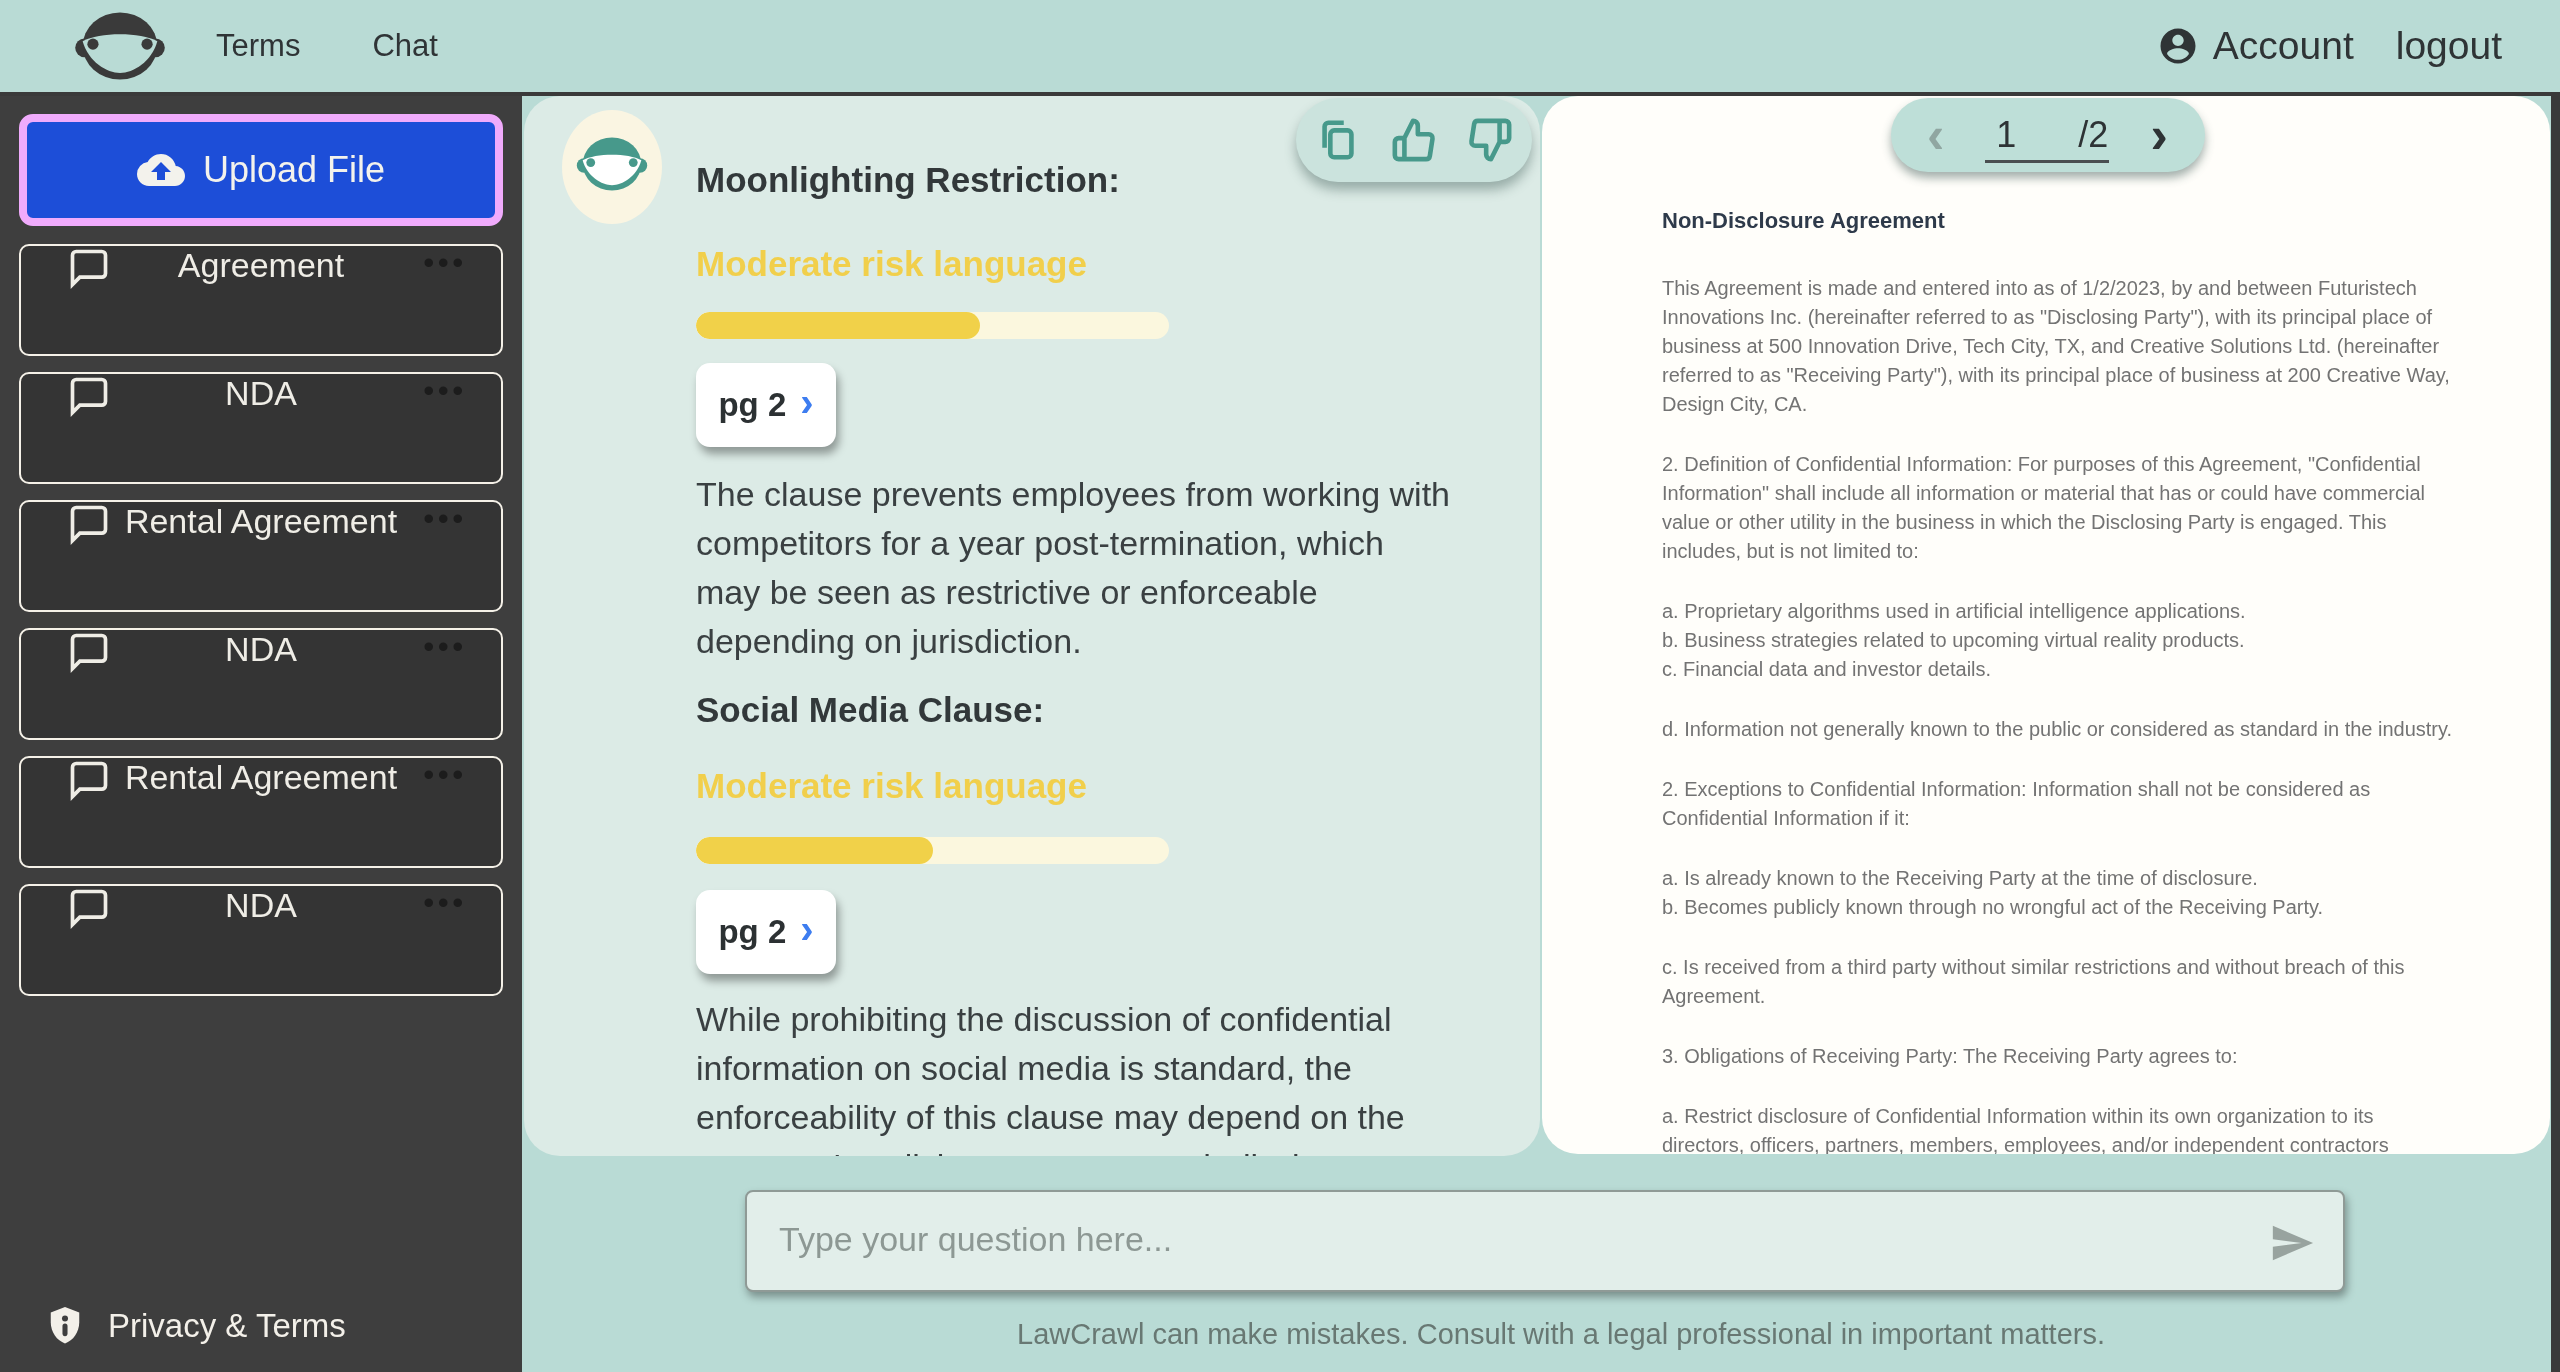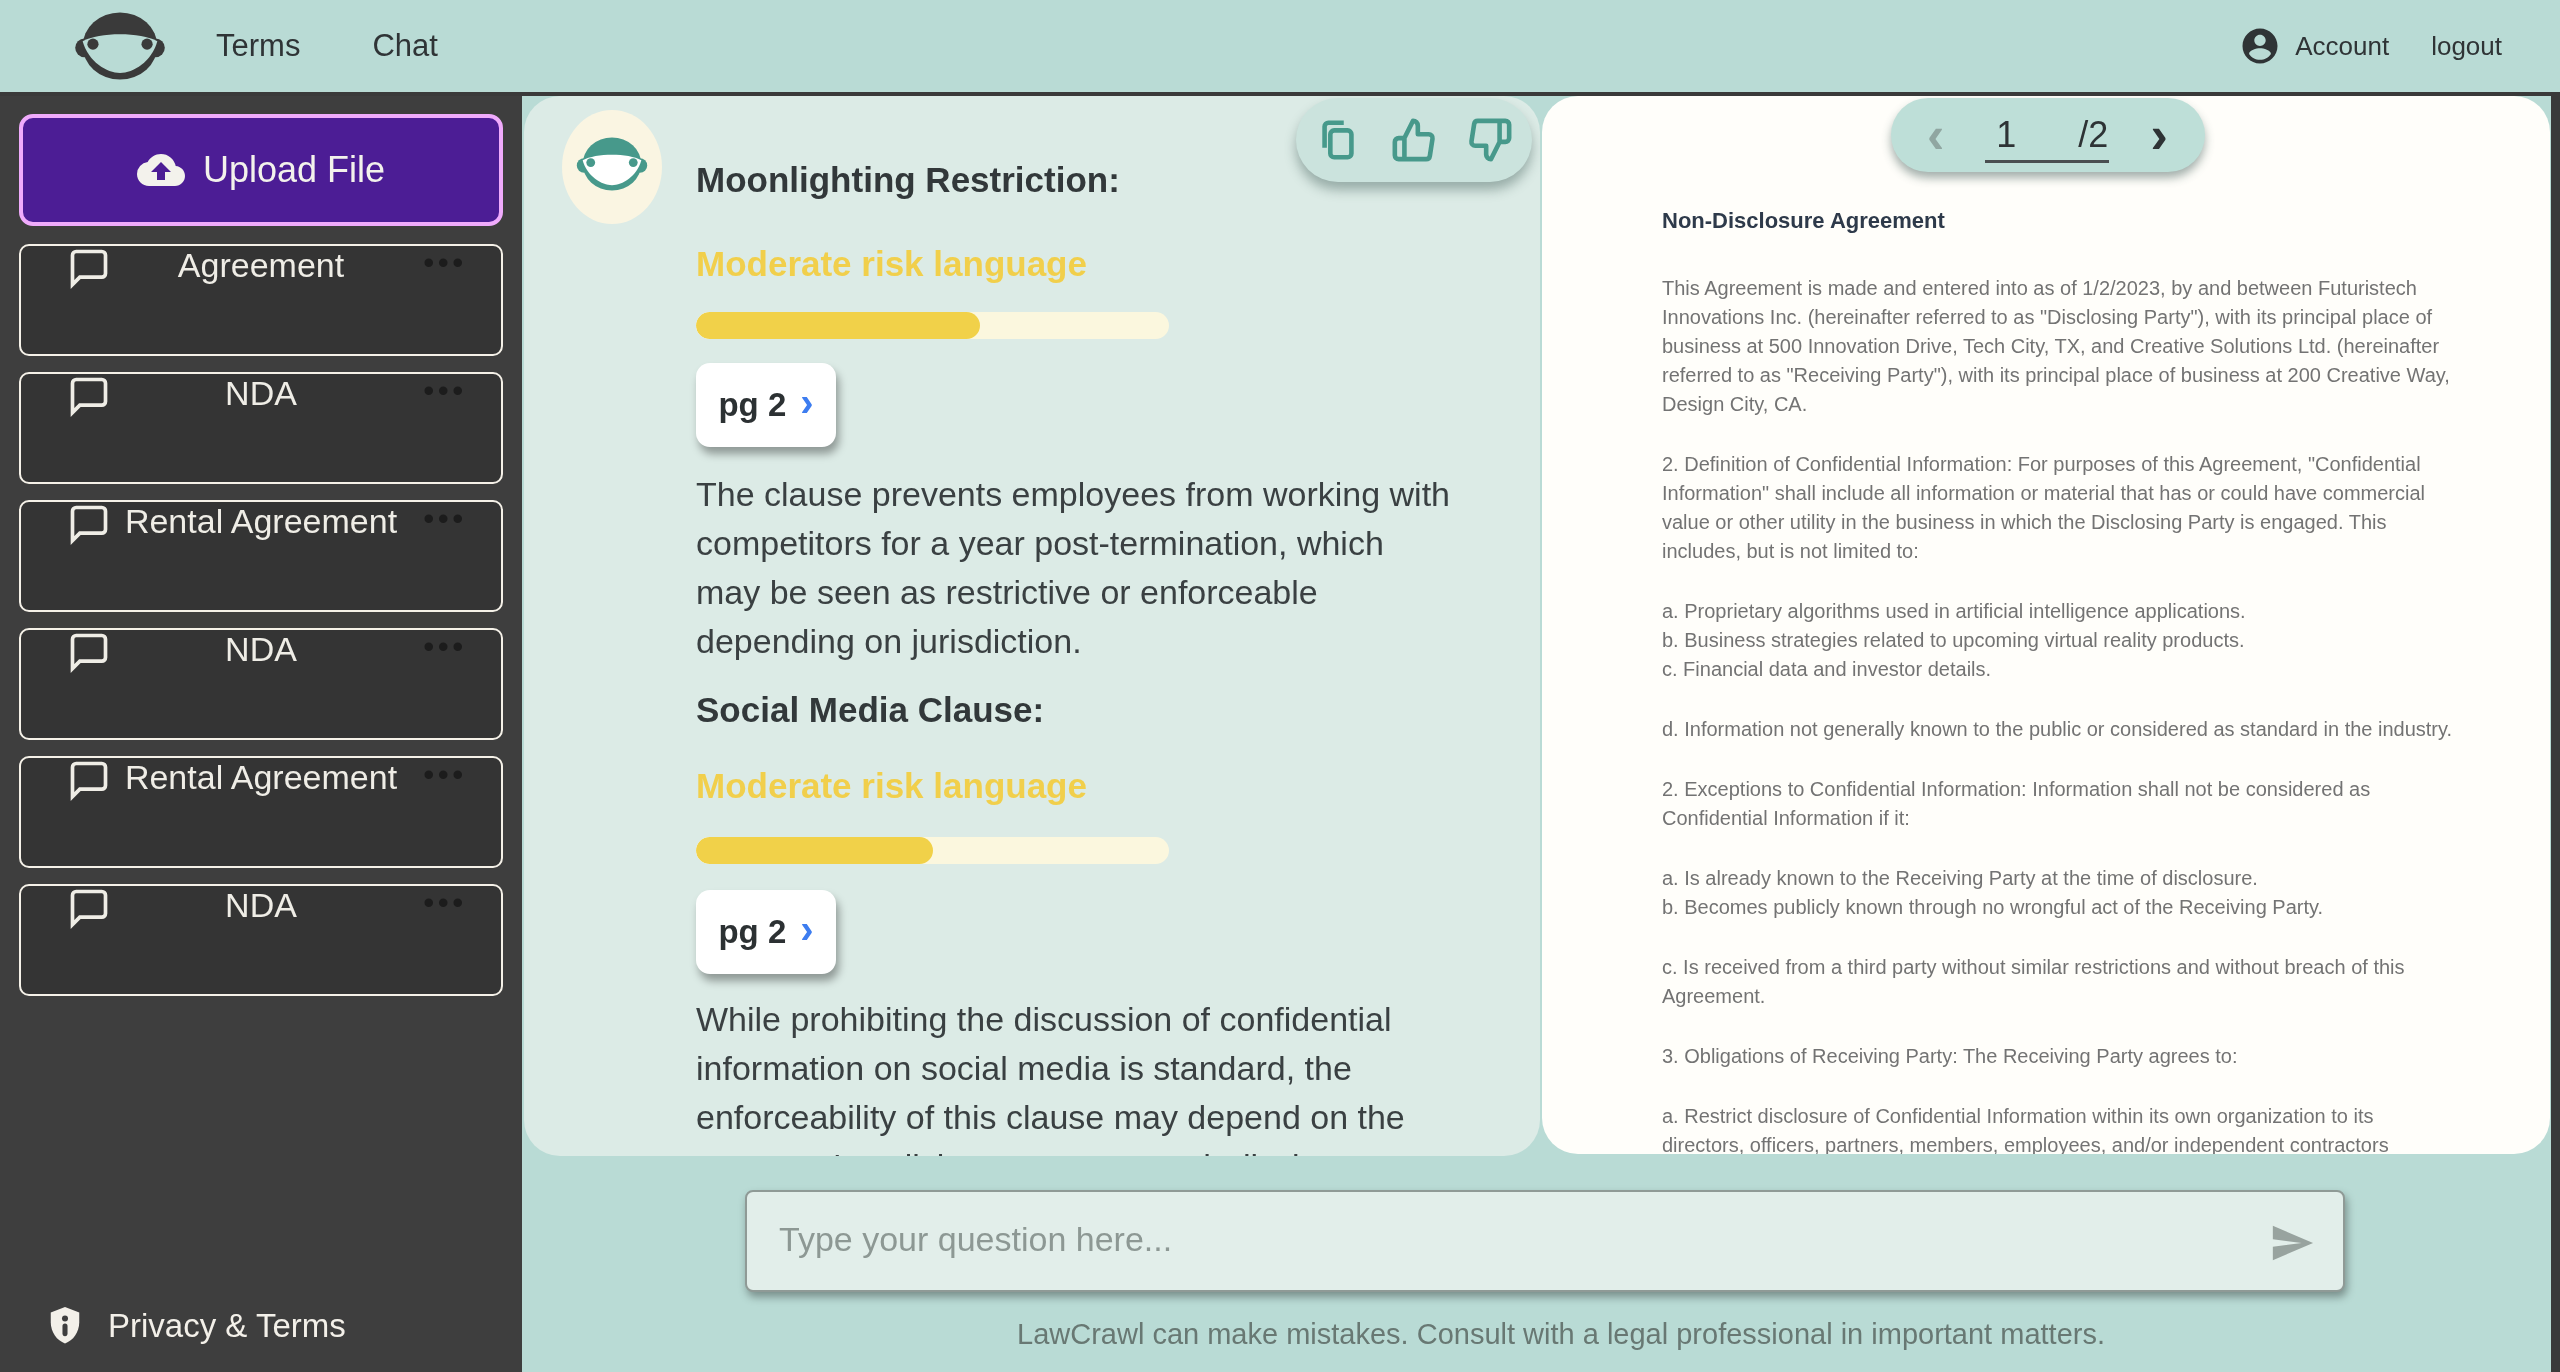--- a/index.html
+++ b/index.html
@@ -7,27 +7,27 @@
   body { font-family:"Liberation Sans", sans-serif; background:#b9dbd5; position:relative; }
 
   
   .navbar { position:absolute; left:0; top:0; width:2560px; height:96px;
             background:#b9dbd5; border-bottom:4px solid #3a3a3a;
             display:flex; align-items:center; }
   .nav-logo { margin-left:72px; width:96px; height:84px; }
   .nav-links { display:flex; gap:72px; margin-left:48px; }
   .nav-link { font-size:31px; color:#2f3436; cursor:pointer; }
   .nav-right { position:absolute; right:58px; display:flex; align-items:center; gap:42px; }
-  .nav-right .nav-link { font-size:26px; }
+  .nav-right .nav-link { font-size:39px; }
   .account-wrap { display:flex; align-items:center; gap:14px; }
 
   
   .sidebar { position:absolute; left:0; top:96px; width:522px; height:1276px;
              background:#3e3e3e; padding:18px 19px; }
-  .upload-btn { width:100%; height:112px; background:#4c1d95; border:4px solid #f0abfc;
+  .upload-btn { width:100%; height:112px; background:#1d4ed8; border:8px solid #f0abfc;
                 border-radius:14px; display:flex; align-items:center; justify-content:center;
                 gap:18px; color:#f3f2ec; font-size:36px; cursor:pointer; margin-bottom:18px; }
   .doc-item { position:relative; width:100%; height:112px; background:#343434;
               border:2px solid #f5f1e8; border-radius:10px; margin-bottom:16px;
               display:flex; align-items:flex-start; cursor:pointer; }
   .doc-item .bubble { position:absolute; left:46px; width:44px; height:44px; }
   .doc-item .doc-label { width:100%; text-align:center; font-size:34px; color:#efede6;
                          white-space:nowrap; overflow:hidden; padding:0 90px; }
   .doc-item .dots { position:absolute; right:34px; font-size:30px; color:#1c1c1c;
                     letter-spacing:4px; font-weight:bold; }

